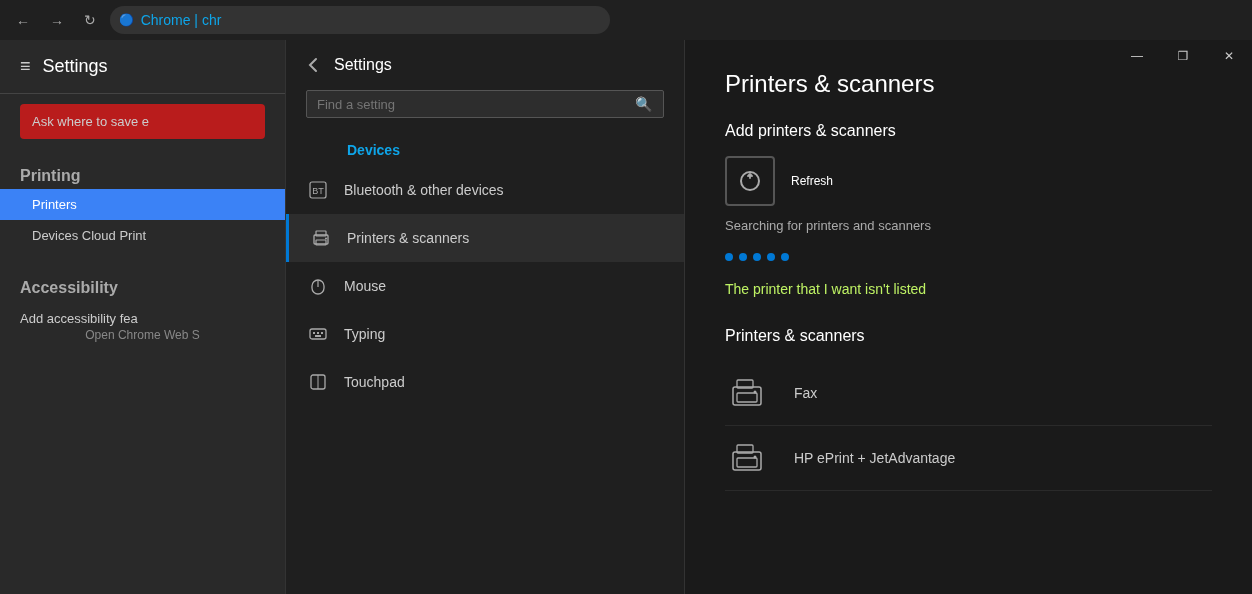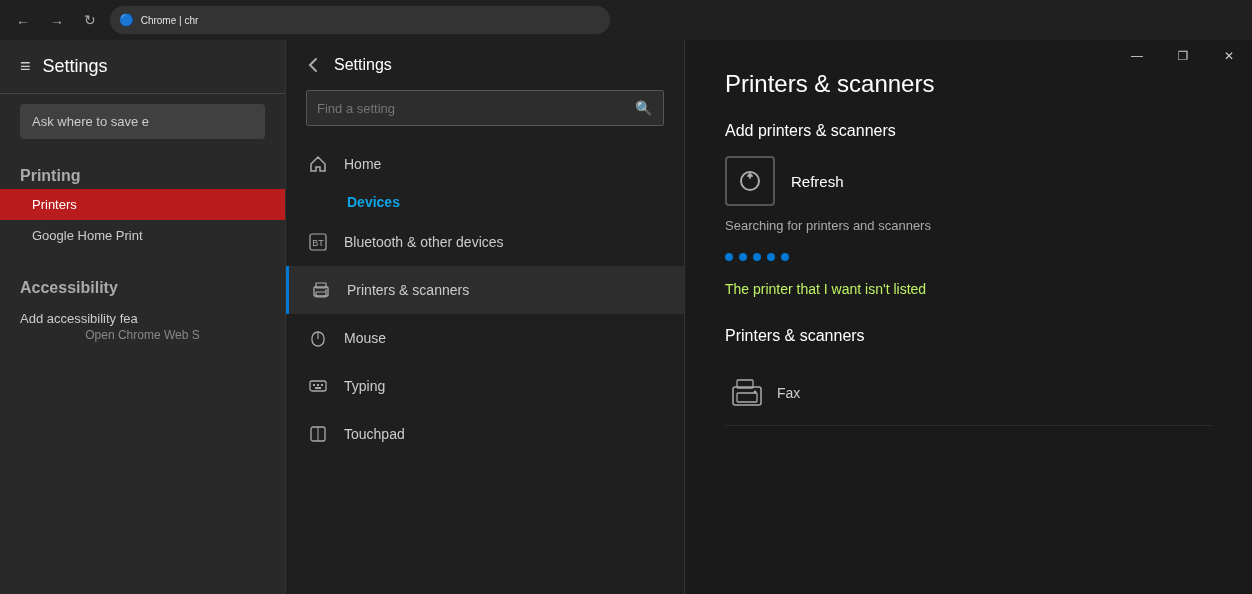--- a/index.html
+++ b/index.html
@@ -27,21 +27,21 @@
       border-radius: 20px;
       height: 28px;
       display: flex;
       align-items: center;
       padding: 0 10px;
       gap: 6px;
       flex: 1;
       max-width: 500px;
     }
     .address-icon { font-size: 12px; }
-    .address-text { color: #e5e5e5; font-size: 10px; }
+    .address-text { color: #0ea5e9; font-size: 14px; }
 
     
     .main-content {
       display: flex;
       flex: 1;
       overflow: hidden;
     }
 
     
     .chrome-settings {
@@ -77,25 +77,25 @@
     }
     .chrome-subsection-item {
       padding: 8px 20px 8px 32px;
       color: #ccc;
       font-size: 13px;
       cursor: pointer;
       display: block;
     }
     .chrome-subsection-item.active {
       color: #fff;
-      background: #b91c1c;
+      background: #3b82f6;
     }
     .ask-where-box {
       margin: 0 20px;
-      background: #404040;
+      background: #b91c1c;
       border-radius: 4px;
       padding: 10px 12px;
       color: #ccc;
       font-size: 13px;
       cursor: pointer;
     }
 
     
     .win-settings {
       width: 400px;
@@ -113,21 +113,21 @@
       gap: 12px;
       padding: 16px 20px;
     }
     .win-back-btn { color: #ccc; font-size: 16px; cursor: pointer; }
     .win-settings-title { color: #fff; font-size: 16px; font-weight: 400; }
     .win-search-bar {
       margin: 0 20px 16px 20px;
       background: #2d2d2d;
       border: 1px solid #555;
       border-radius: 2px;
-      height: 36px;
+      height: 28px;
       display: flex;
       align-items: center;
       padding: 0 10px;
       gap: 8px;
     }
     .win-search-input {
       background: transparent;
       border: none;
       outline: none;
       color: #aaa;
@@ -234,21 +234,21 @@
       align-items: center;
       justify-content: center;
       cursor: pointer;
     }
     .refresh-icon-inner {
       font-size: 22px;
       color: #ccc;
     }
     .refresh-text {
       color: #fff;
-      font-size: 15px;
+      font-size: 12px;
     }
     .searching-text {
       color: #aaa;
       font-size: 13px;
       margin-bottom: 20px;
     }
     .dots-row {
       display: flex;
       gap: 6px;
       margin-bottom: 20px;
@@ -269,21 +269,21 @@
     }
     .printers-section-label {
       color: #fff;
       font-size: 16px;
       font-weight: 400;
       margin-bottom: 16px;
     }
     .printer-item {
       display: flex;
       align-items: center;
-      gap: 8px;
+      gap: 25px;
       padding: 10px 0;
       border-bottom: 1px solid #2a2a2a;
       cursor: pointer;
     }
     .printer-icon-box {
       width: 44px;
       height: 44px;
       display: flex;
       align-items: center;
       justify-content: center;
@@ -319,21 +319,21 @@
     <div class="chrome-settings-body">
 
       <div class="ask-where-box">
         <span>Ask where to save e</span>
       </div>
 
       <div style="height:16px;"></div>
 
       <div class="chrome-section-label">Printing</div>
       <span class="chrome-subsection-item active">Printers</span>
-      <span class="chrome-subsection-item">Google Home Print</span>
+      <span class="chrome-subsection-item">Devices Cloud Print</span>
 
       <div style="height:16px;"></div>
 
       <div class="chrome-section-label">Accessibility</div>
       <div class="chrome-section-item">
         <div>Add accessibility fea</div>
         <div style="font-size:12px; color:#888; margin-top:2px;text-align:center;">Open Chrome Web S</div>
       </div>
     </div>
   </div>
@@ -346,28 +346,20 @@
             <polyline points="10,2 4,8 10,14" stroke="#aaa" stroke-width="2" fill="none" stroke-linecap="round"></polyline>
           </svg>
       </span>
       <span class="win-settings-title">Settings</span>
     </div>
     <div class="win-search-bar">
       <input class="win-search-input" type="text" placeholder="Find a setting" style="">
       <span class="win-search-icon">🔍</span>
     </div>
 
-    <div class="win-home-item">
-      <div class="win-nav-icon">
-        <svg width="18" height="18" viewBox="0 0 18 18">
-            <path d="M2 9L9 2L16 9V16H11V12H7V16H2V9Z" stroke="#aaa" stroke-width="1.5" fill="none"></path>
-          </svg>
-      </div>
-      <span>Home</span>
-    </div>
 
     <div class="win-section-label">Devices</div>
 
     <div class="win-nav-item">
       <div class="win-nav-icon">
         <svg width="18" height="18" viewBox="0 0 18 18">
             <rect x="1" y="1" width="16" height="16" rx="2" stroke="#aaa" stroke-width="1.2" fill="none"></rect>
             <text x="9" y="13" text-anchor="middle" font-size="9" fill="#aaa">BT</text>
           </svg>
       </div>
@@ -462,15 +454,26 @@
         <svg width="36" height="36" viewBox="0 0 36 36" fill="none">
           <rect x="4" y="12" width="28" height="18" rx="2" stroke="#aaa" stroke-width="1.5"></rect>
           <rect x="8" y="18" width="20" height="9" rx="1" stroke="#aaa" stroke-width="1.3"></rect>
           <rect x="8" y="5" width="16" height="8" rx="1" stroke="#aaa" stroke-width="1.3"></rect>
           <circle cx="26" cy="17" r="1.5" fill="#aaa"></circle>
         </svg>
       </div>
       <span class="printer-name">Fax</span>
     </div>
 
+    <div class="printer-item">
+      <div class="printer-icon-box">
+        <svg width="36" height="36" viewBox="0 0 36 36" fill="none">
+          <rect x="4" y="12" width="28" height="18" rx="2" stroke="#aaa" stroke-width="1.5"></rect>
+          <rect x="8" y="18" width="20" height="9" rx="1" stroke="#aaa" stroke-width="1.3"></rect>
+          <rect x="8" y="5" width="16" height="8" rx="1" stroke="#aaa" stroke-width="1.3"></rect>
+          <circle cx="26" cy="17" r="1.5" fill="#aaa"></circle>
+        </svg>
+      </div>
+      <span class="printer-name">HP ePrint + JetAdvantage</span>
+    </div>
   </div>
 
 </div>
 
 </body></html>

